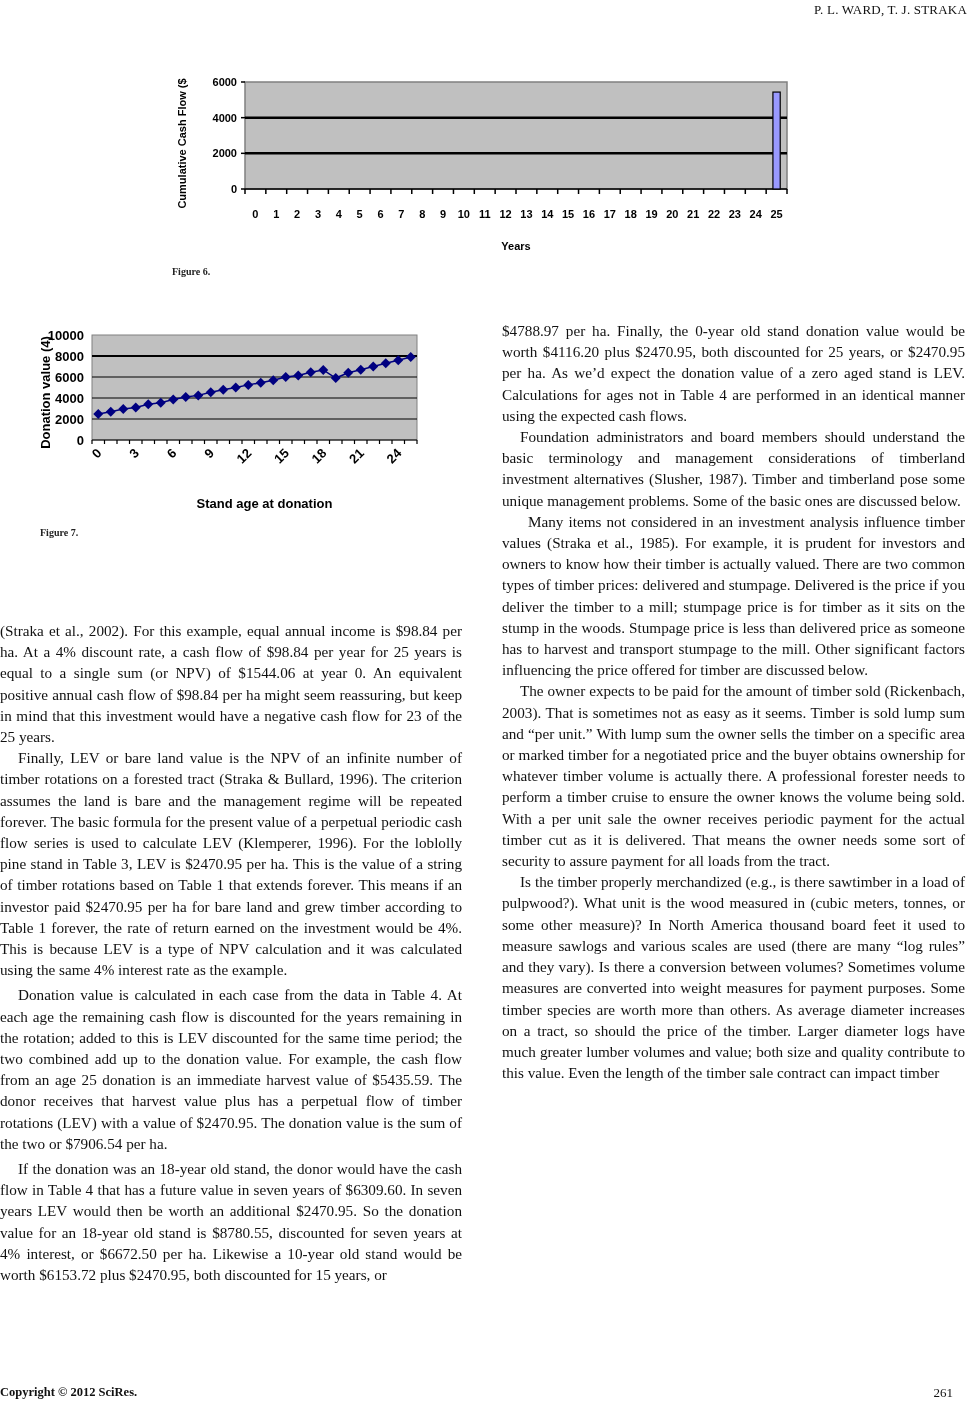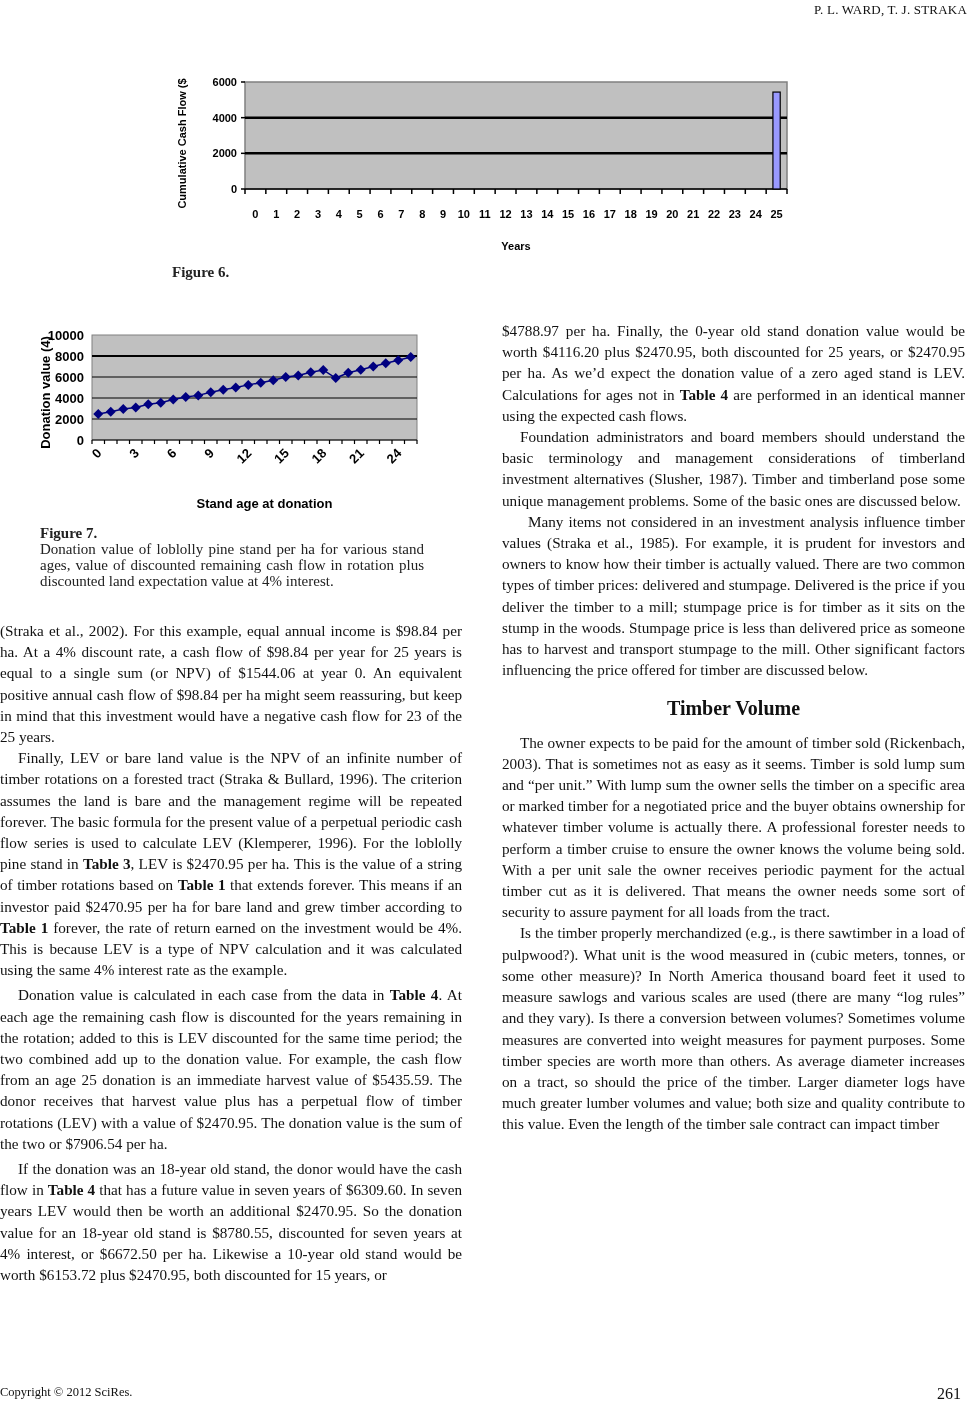--- a/index.html
+++ b/index.html
@@ -3,29 +3,29 @@
 <meta charset="utf-8">
 <style>
   html, body { margin: 0; padding: 0; background: #ffffff; }
   body { width: 967px; height: 1414px; position: relative; overflow: hidden;
          font-family: "Liberation Serif", "DejaVu Serif", serif; color: #111; }
   .running-head { position: absolute; top: 2px; left: 0; width: 967px; text-align: right;
                   font-size: 13px; letter-spacing: 0.2px; }
   .fig6 { position: absolute; left: 170px; top: 60px; width: 630px; height: 200px; }
   .fig7 { position: absolute; left: 30px; top: 318px; width: 410px; height: 200px; }
   svg text { font-family: "Liberation Sans", "DejaVu Sans", sans-serif; font-weight: bold; }
-  .caption { position: absolute; font-size: 15px; line-height: 16px; color: #222; }
+  .caption { position: absolute; font-size: 10px; line-height: 16px; color: #222; }
   .caption b { display: block; font-weight: bold; }
   .col { position: absolute; font-size: 15.2px; line-height: 21.2px; text-align: justify; }
   .col p { margin: 0; }
   .col p.indent { text-indent: 18px; }
   .heading { font-weight: bold; font-size: 20px; text-align: center; margin: 0; }
-  .footer-left { position: absolute; left: 0; top: 1385px; font-size: 12.5px; }
-  .footer-right { position: absolute; right: 6px; top: 1385px; font-size: 16px; }
-  .bold { font-weight: bold; margin-top: 22px; }
+  .footer-left { position: absolute; left: 0; top: 1385px; font-size: 12.5px; font-weight: bold; }
+  .footer-right { position: absolute; right: 14px; top: 1385px; font-size: 13px; }
+  .bold { font-weight: normal; margin-top: 22px; }
 </style>
 </head>
 <body>
 
 <div class="running-head">P. L. WARD, T. J. STRAKA</div>
 
 <svg class="fig6" id="fig6-svg" viewBox="0 0 630 200" width="630" height="200">
     <rect x="75" y="22" width="542" height="107" fill="#c0c0c0" stroke="#808080" stroke-width="1.5"></rect>
     <text x="67" y="133" text-anchor="end" font-size="11">0</text>
     <line x1="71" x2="75" y1="129" y2="129" stroke="#000" stroke-width="1.5"></line>
@@ -173,33 +173,31 @@
     <polygon points="330.75,46.64999999999999 335.75,51.64999999999999 330.75,56.64999999999999 325.75,51.64999999999999" fill="#000080"></polygon>
     <polygon points="343.25,43.5 348.25,48.5 343.25,53.5 338.25,48.5" fill="#000080"></polygon>
     <polygon points="355.75,40.35000000000001 360.75,45.35000000000001 355.75,50.35000000000001 350.75,45.35000000000001" fill="#000080"></polygon>
     <polygon points="368.25,37.2 373.25,42.2 368.25,47.2 363.25,42.2" fill="#000080"></polygon>
     <polygon points="380.75,33.98133 385.75,38.98133 380.75,43.98133 375.75,38.98133" fill="#000080"></polygon>
     <text x="234.5" y="190" text-anchor="middle" font-size="13">Stand age at donation</text>
     <text x="0" y="0" text-anchor="middle" font-size="13" transform="translate(20,74.5) rotate(-90)">Donation value (4)</text>
   </svg>
 <div class="caption" style="left:40px; top:525px; width:384px; text-align:justify;">
   <b>Figure 7.</b>
-  <span>Donation value of loblolly pine stand per ha for various stand ages, value of discounted remaining cash flow in rotation plus discounted land expectation value at 4% interest.</span>
 </div>
 
 <div class="col" style="left:0px; top:620px; width:462px;">
   <p>(Straka et al., 2002). For this example, equal annual income is $98.84 per ha. At a 4% discount rate, a cash flow of $98.84 per year for 25 years is equal to a single sum (or NPV) of $1544.06 at year 0. An equivalent positive annual cash flow of $98.84 per ha might seem reassuring, but keep in mind that this investment would have a negative cash flow for 23 of the 25 years.</p>
   <p class="indent"><span>Finally, LEV or bare land value is the NPV of an infinite number of timber rotations on a forested tract (Straka &amp; Bullard, 1996). The criterion assumes the land is bare and the management regime will be repeated forever. The basic formula for the present value of a perpetual periodic cash flow series is used to calculate LEV (Klemperer, 1996). For the loblolly pine stand in </span><span class="bold">Table 3</span><span>, LEV is $2470.95 per ha. This is the value of a string of timber rotations based on </span><span class="bold">Table 1</span><span> that extends forever. This means if an investor paid $2470.95 per ha for bare land and grew timber according to </span><span class="bold">Table 1</span><span> forever, the rate of return earned on the investment would be 4%. This is because LEV is a type of NPV calculation and it was calculated using the same 4% interest rate as the example.</span></p>
   <p class="indent" style="margin-top:4px;"><span>Donation value is calculated in each case from the data in </span><span class="bold">Table 4</span><span>. At each age the remaining cash flow is discounted for the years remaining in the rotation; added to this is LEV discounted for the same time period; the two combined add up to the donation value. For example, the cash flow from an age 25 donation is an immediate harvest value of $5435.59. The donor receives that harvest value plus has a perpetual flow of timber rotations (LEV) with a value of $2470.95. The donation value is the sum of the two or $7906.54 per ha.</span></p>
   <p class="indent" style="margin-top:4px;"><span>If the donation was an 18-year old stand, the donor would have the cash flow in </span><span class="bold">Table 4</span><span> that has a future value in seven years of $6309.60. In seven years LEV would then be worth an additional $2470.95. So the donation value for an 18-year old stand is $8780.55, discounted for seven years at 4% interest, or $6672.50 per ha. Likewise a 10-year old stand would be worth $6153.72 plus $2470.95, both discounted for 15 years, or</span></p>
 </div>
 
 <div class="col" style="left:502px; top:320px; width:463px;">
   <p><span>$4788.97 per ha. Finally, the 0-year old stand donation value would be worth $4116.20 plus $2470.95, both discounted for 25 years, or $2470.95 per ha. As we’d expect the donation value of a zero aged stand is LEV. Calculations for ages not in </span><span class="bold">Table 4</span><span> are performed in an identical manner using the expected cash flows.</span></p>
   <p class="indent">Foundation administrators and board members should understand the basic terminology and management considerations of timberland investment alternatives (Slusher, 1987). Timber and timberland pose some unique management problems. Some of the basic ones are discussed below.</p>
   <p class="indent" style="text-indent:26px;">Many items not considered in an investment analysis influence timber values (Straka et al., 1985). For example, it is prudent for investors and owners to know how their timber is actually valued. There are two common types of timber prices: delivered and stumpage. Delivered is the price if you deliver the timber to a mill; stumpage price is for timber as it sits on the stump in the woods. Stumpage price is less than delivered price as someone has to harvest and transport stumpage to the mill. Other significant factors influencing the price offered for timber are discussed below.</p>
-  <h2 class="heading" style="margin:18px 0 12px 0;">Timber Volume</h2>
   <p class="indent">The owner expects to be paid for the amount of timber sold (Rickenbach, 2003). That is sometimes not as easy as it seems. Timber is sold lump sum and “per unit.” With lump sum the owner sells the timber on a specific area or marked timber for a negotiated price and the buyer obtains ownership for whatever timber volume is actually there. A professional forester needs to perform a timber cruise to ensure the owner knows the volume being sold. With a per unit sale the owner receives periodic payment for the actual timber cut as it is delivered. That means the owner needs some sort of security to assure payment for all loads from the tract.</p>
   <p class="indent">Is the timber properly merchandized (e.g., is there sawtimber in a load of pulpwood?). What unit is the wood measured in (cubic meters, tonnes, or some other measure)? In North America thousand board feet it used to measure sawlogs and various scales are used (there are many “log rules” and they vary). Is there a conversion between volumes? Sometimes volume measures are converted into weight measures for payment purposes. Some timber species are worth more than others. As average diameter increases on a tract, so should the price of the timber. Larger diameter logs have much greater lumber volumes and value; both size and quality contribute to this value. Even the length of the timber sale contract can impact timber</p>
 </div>
 
 <div class="footer-left">Copyright © 2012 SciRes.</div>
 <div class="footer-right">261</div>
 
 </body></html>

